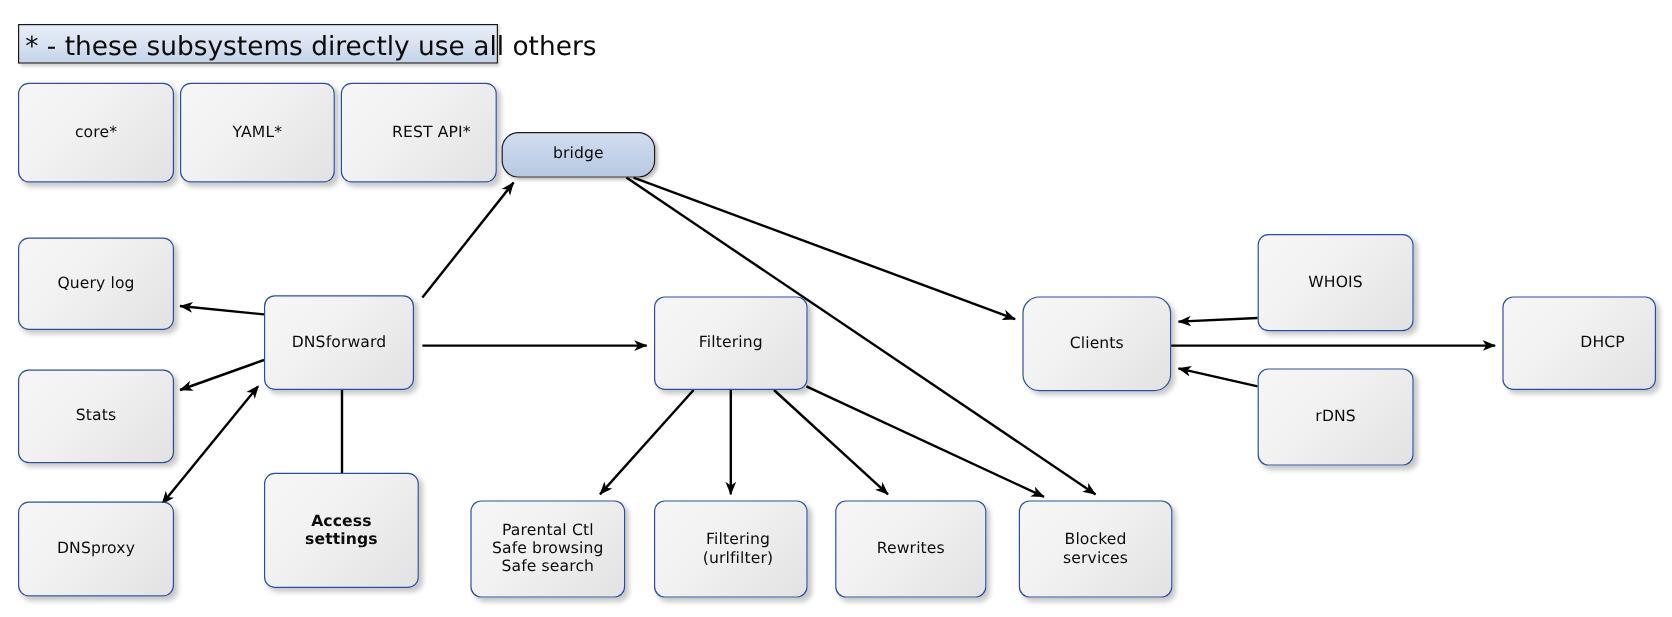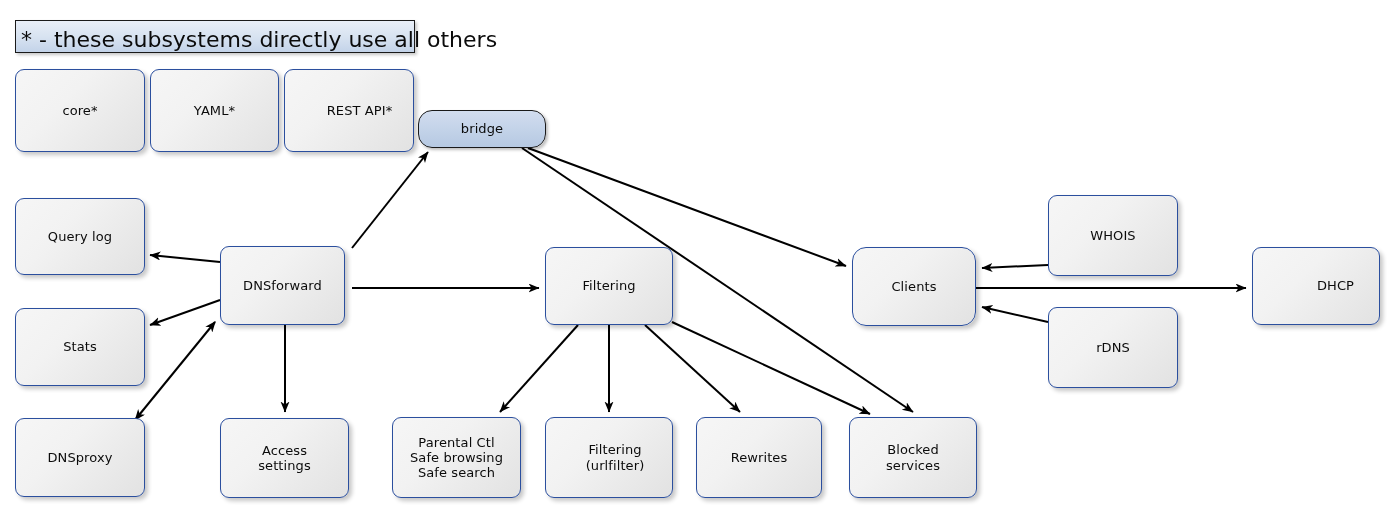--- a/index.html
+++ b/index.html
@@ -76,21 +76,21 @@
       </div>
       <div class="node" style="left: 15px; top: 308px; width: 130px; height: 78px;">
         <span class="lbl">Stats</span>
       </div>
       <div class="node" style="left: 15px; top: 418px; width: 130px; height: 79px;">
         <span class="lbl">DNSproxy</span>
       </div>
       <div class="node" style="left: 220px; top: 246px; width: 125px; height: 79px;">
         <span class="lbl">DNSforward</span>
       </div>
-      <div class="node" style="left: 220px; top: 418px; width: 129px; height: 80px;">
+      <div class="node" style="left: 220px; top: 394px; width: 129px; height: 96px; font-weight: bold;">
         <span class="lbl">Access
 settings</span>
       </div>
       <div class="node" style="left: 545px; top: 247px; width: 128px; height: 78px;">
         <span class="lbl">Filtering</span>
       </div>
       <div class="node" style="left: 392px; top: 417px; width: 129px; height: 81px;">
         <span class="lbl">Parental Ctl
 Safe browsing
 Safe search</span>

